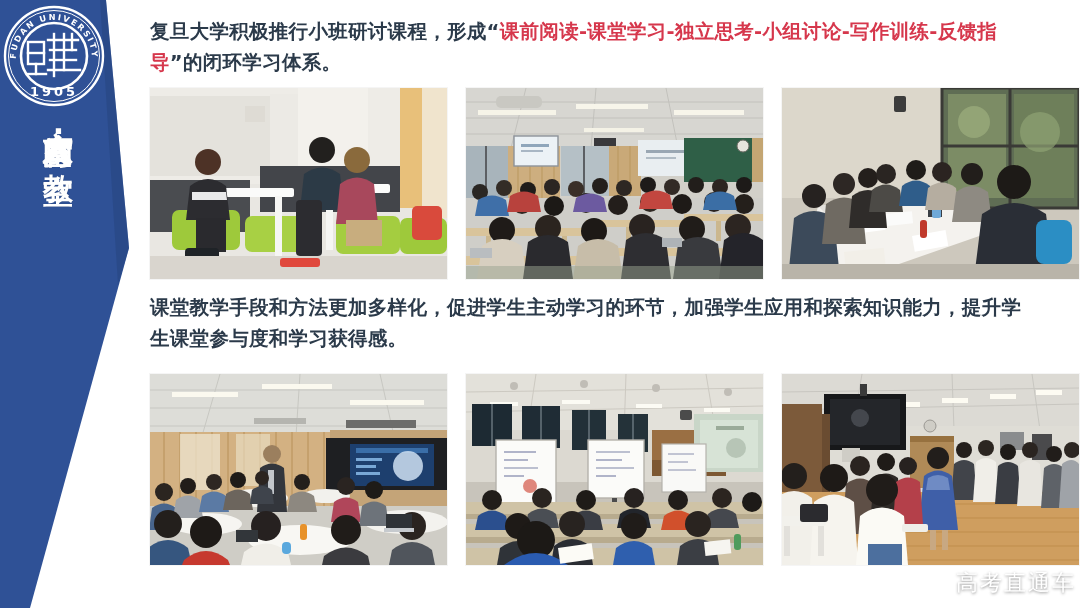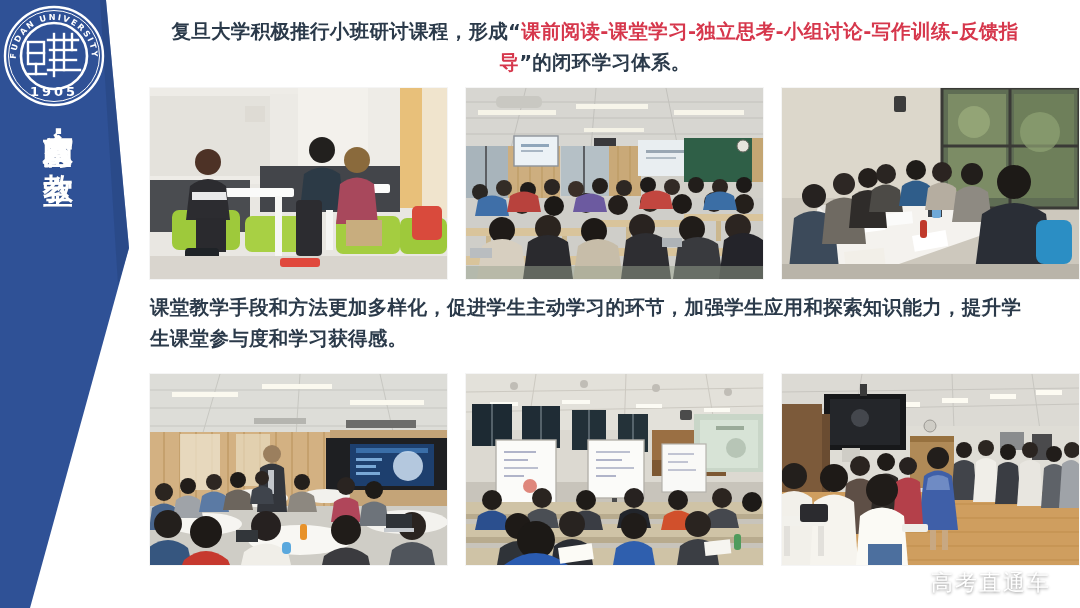--- a/index.html
+++ b/index.html
@@ -48,40 +48,40 @@
   .para{
     position:absolute;
     left:0;width:890px;
     font-size:19.5px;
     line-height:31px;
     font-weight:bold;
     color:#2b3a4a;
     letter-spacing:.3px;
     font-family:"DejaVu Sans","Liberation Sans",sans-serif;
   }
-  .para-1{top:16px;text-align:center;}
+  .para-1{top:16px;}
   .para-2{top:292px;}
   .hl{color:#d6374c;}
 
   
   .grid-row{position:absolute;left:0;display:flex;gap:19px;}
   .row-1{top:88px;}
   .row-2{top:374px;}
   .photo{
     width:297px;height:191px;
     position:relative;overflow:hidden;
     background:#d8d8d8;
     border:0;
     box-shadow:0 0 0 1px rgba(0,0,0,.04);
   }
   .photo svg{display:block;width:100%;height:100%;}
 
   
   .watermark{
-    position:absolute;right:29px;bottom:10px;
+    position:absolute;right:4px;bottom:10px;
     color:#ffffff;
     font-size:22px;
     font-weight:500;
     letter-spacing:2px;
     text-shadow:0 1px 3px rgba(0,0,0,.45);
     z-index:9;
     font-family:"DejaVu Sans","Liberation Sans",sans-serif;
   }
 </style>
 </head>

